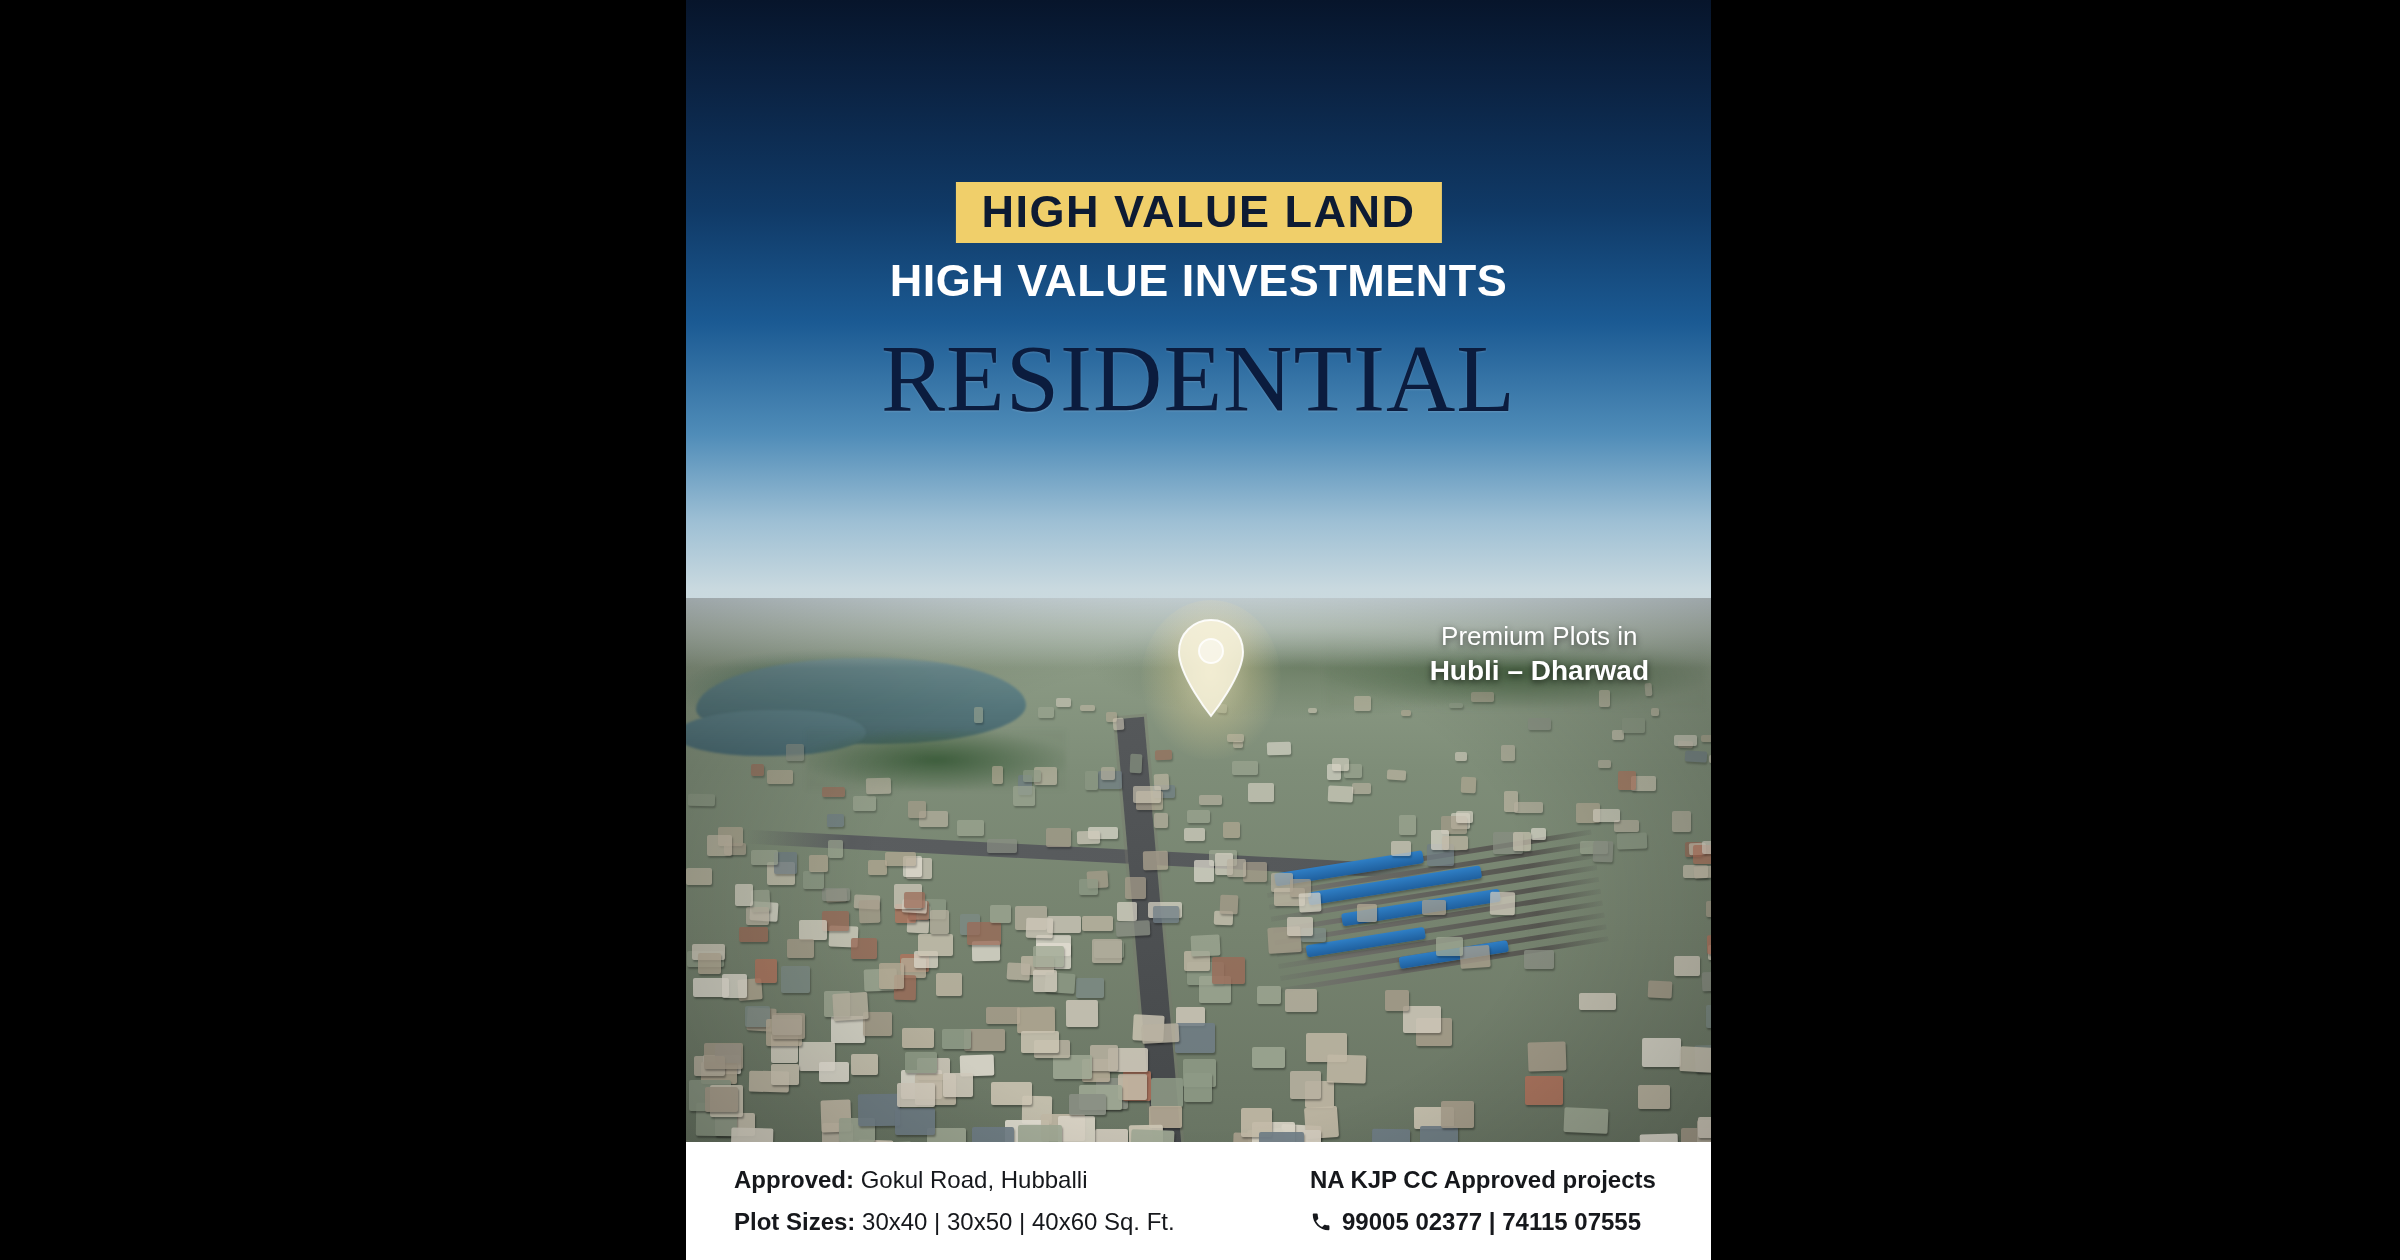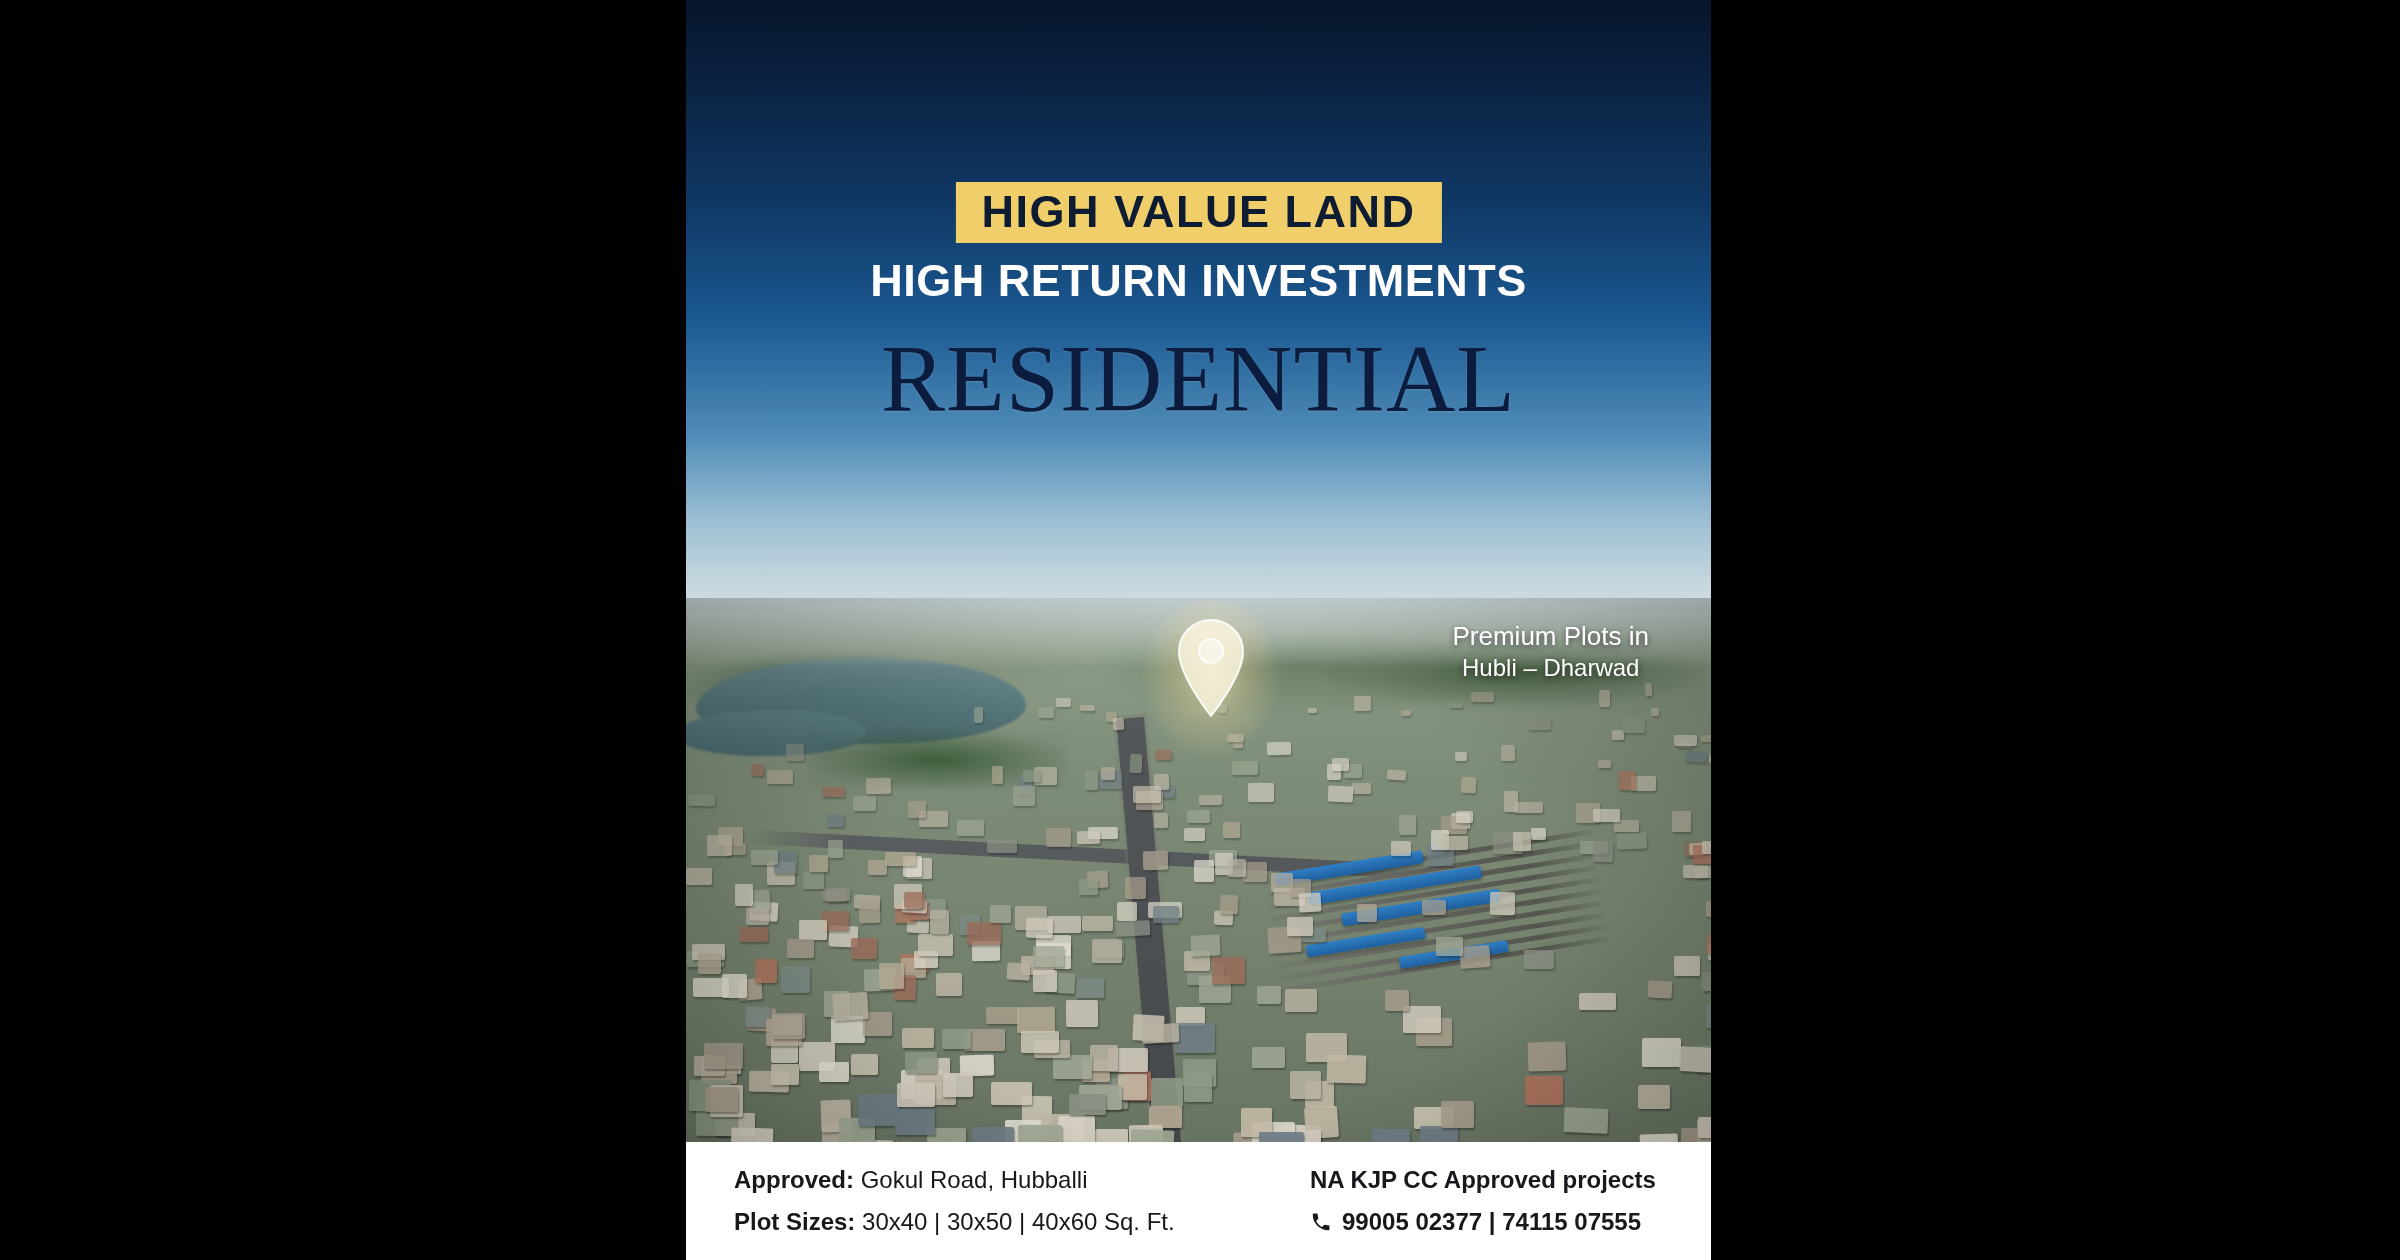--- a/index.html
+++ b/index.html
@@ -207,21 +207,21 @@
   .premium {
     position: absolute;
     right: 62px;
     top: 620px;
     z-index: 32;
     text-align: center;
     color: #fff;
     text-shadow: 0 2px 6px rgba(0,0,0,.6);
   }
   .premium .p1 { font-size: 26px; font-weight: 400; line-height: 1.25; }
-  .premium .p2 { font-size: 24px; font-weight: normal; line-height: 1.25; }
+  .premium .p2 { font-size: 28px; font-weight: bold; line-height: 1.25; }
 
   
   .pin {
     position: absolute;
     left: 455px;
     top: 600px;
     width: 140px;
     height: 160px;
     z-index: 31;
   }
@@ -736,21 +736,21 @@
           <div class="blk" style="left: 193.073px; top: 364.627px; width: 24.6616px; height: 26.3584px; background: rgb(181, 170, 149); opacity: 0.7826;"></div>
         </div>
       <div class="haze"></div>
       <div class="vign"></div>
     </div>
 
 
     <div class="hv-band">
       <span>HIGH VALUE LAND</span>
     </div>
-    <div class="hr-line">HIGH RETURN INVESTMENTS</div>
+    <div class="hr-line">HIGH VALUE INVESTMENTS</div>
     <div class="res-title">
       <span class="l1">RESIDENTIAL</span>
     </div>
 
     <div class="pin">
       <div class="glow"></div>
       <svg width="80" height="110" viewBox="0 0 80 110">
         <path d="M40 6 C22 6 8 20 8 38 C8 62 40 102 40 102 C40 102 72 62 72 38 C72 20 58 6 40 6 Z" fill="rgba(255,248,225,0.78)" stroke="rgba(255,255,255,0.9)" stroke-width="2"></path>
         <circle cx="40" cy="37" r="12" fill="rgba(255,255,255,0.45)" stroke="rgba(255,255,255,0.85)" stroke-width="2"></circle>
       </svg>

